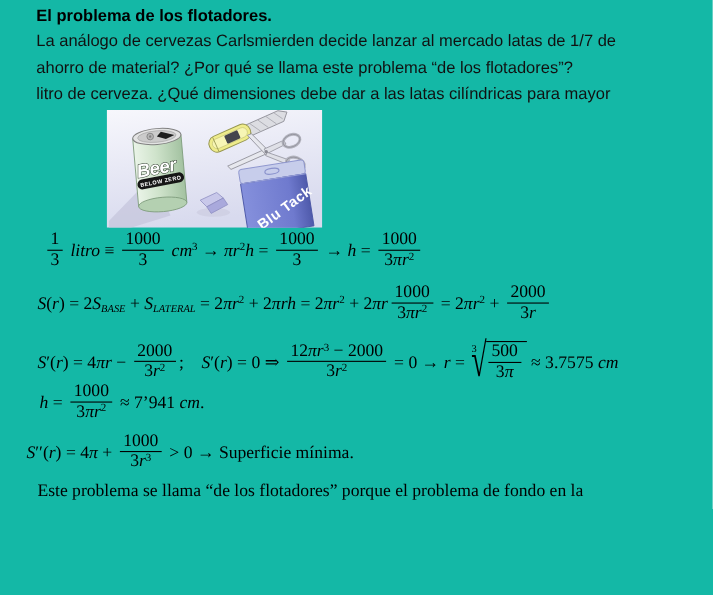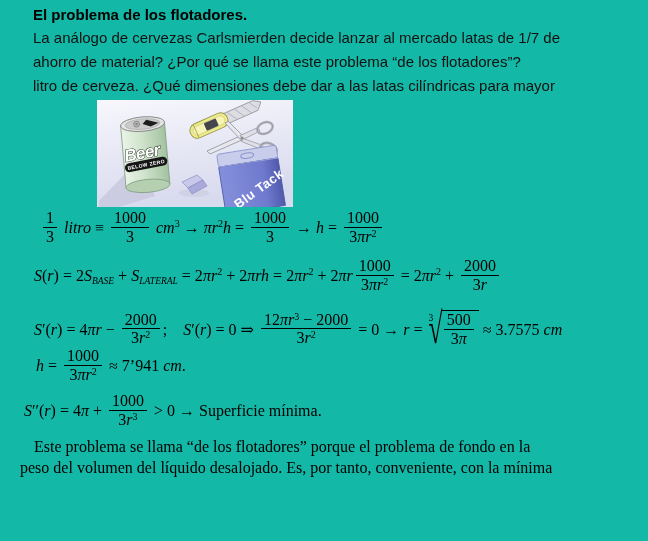--- a/index.html
+++ b/index.html
@@ -126,16 +126,15 @@
   <div class="fx" id="f3"><span class="m-i">S</span><span class="m-u">′(</span><span class="m-i">r</span><span class="m-u">) = 4</span><span class="m-i">πr</span><span class="m-u"> − </span><span class="frac"><span class="num"><span class="m-u">2000</span></span><span class="den"><span class="m-u">3</span><span class="m-i">r</span><span class="m-s">2</span></span></span><span class="m-u">;&nbsp;&nbsp;&nbsp; </span><span class="m-i">S</span><span class="m-u">′(</span><span class="m-i">r</span><span class="m-u">) = 0 ⇒ </span><span class="frac"><span class="num"><span class="m-u">12</span><span class="m-i">πr</span><span class="m-s">3</span><span class="m-u"> − 2000</span></span><span class="den"><span class="m-u">3</span><span class="m-i">r</span><span class="m-s">2</span></span></span><span class="m-u"> = 0 → </span><span class="m-i">r</span><span class="m-u"> = </span><span class="root">
         <span class="rindex">3</span>
         <span class="rsign">√</span>
         <span class="rbody"><span class="frac"><span class="num"><span class="m-u">500</span></span><span class="den"><span class="m-u">3</span><span class="m-i">π</span></span></span></span>
       </span><span class="m-u"> ≈ 3.7575 </span><span class="m-i">cm</span></div>
   <div class="fx" id="f4"><span class="m-i">h</span><span class="m-u"> = </span><span class="frac"><span class="num"><span class="m-u">1000</span></span><span class="den"><span class="m-u">3</span><span class="m-i">πr</span><span class="m-s">2</span></span></span><span class="m-u"> ≈ 7’941 </span><span class="m-i">cm</span><span class="m-u">.</span></div>
   <div class="fx" id="f5"><span class="m-i">S</span><span class="m-u">′′(</span><span class="m-i">r</span><span class="m-u">) = 4</span><span class="m-i">π</span><span class="m-u"> + </span><span class="frac"><span class="num"><span class="m-u">1000</span></span><span class="den"><span class="m-u">3</span><span class="m-i">r</span><span class="m-s">3</span></span></span><span class="m-u"> &gt; 0 → Superficie mínima.</span></div>
 
   <div class="closing">
     <span class="cl first">Este problema se llama “de los flotadores” porque el problema de fondo en la</span>
-    <span class="cl">peso del volumen del líquido desalojado. Es, por tanto, conveniente, con la mínima</span>
   </div>
 
 </div>
 
 </body></html>

